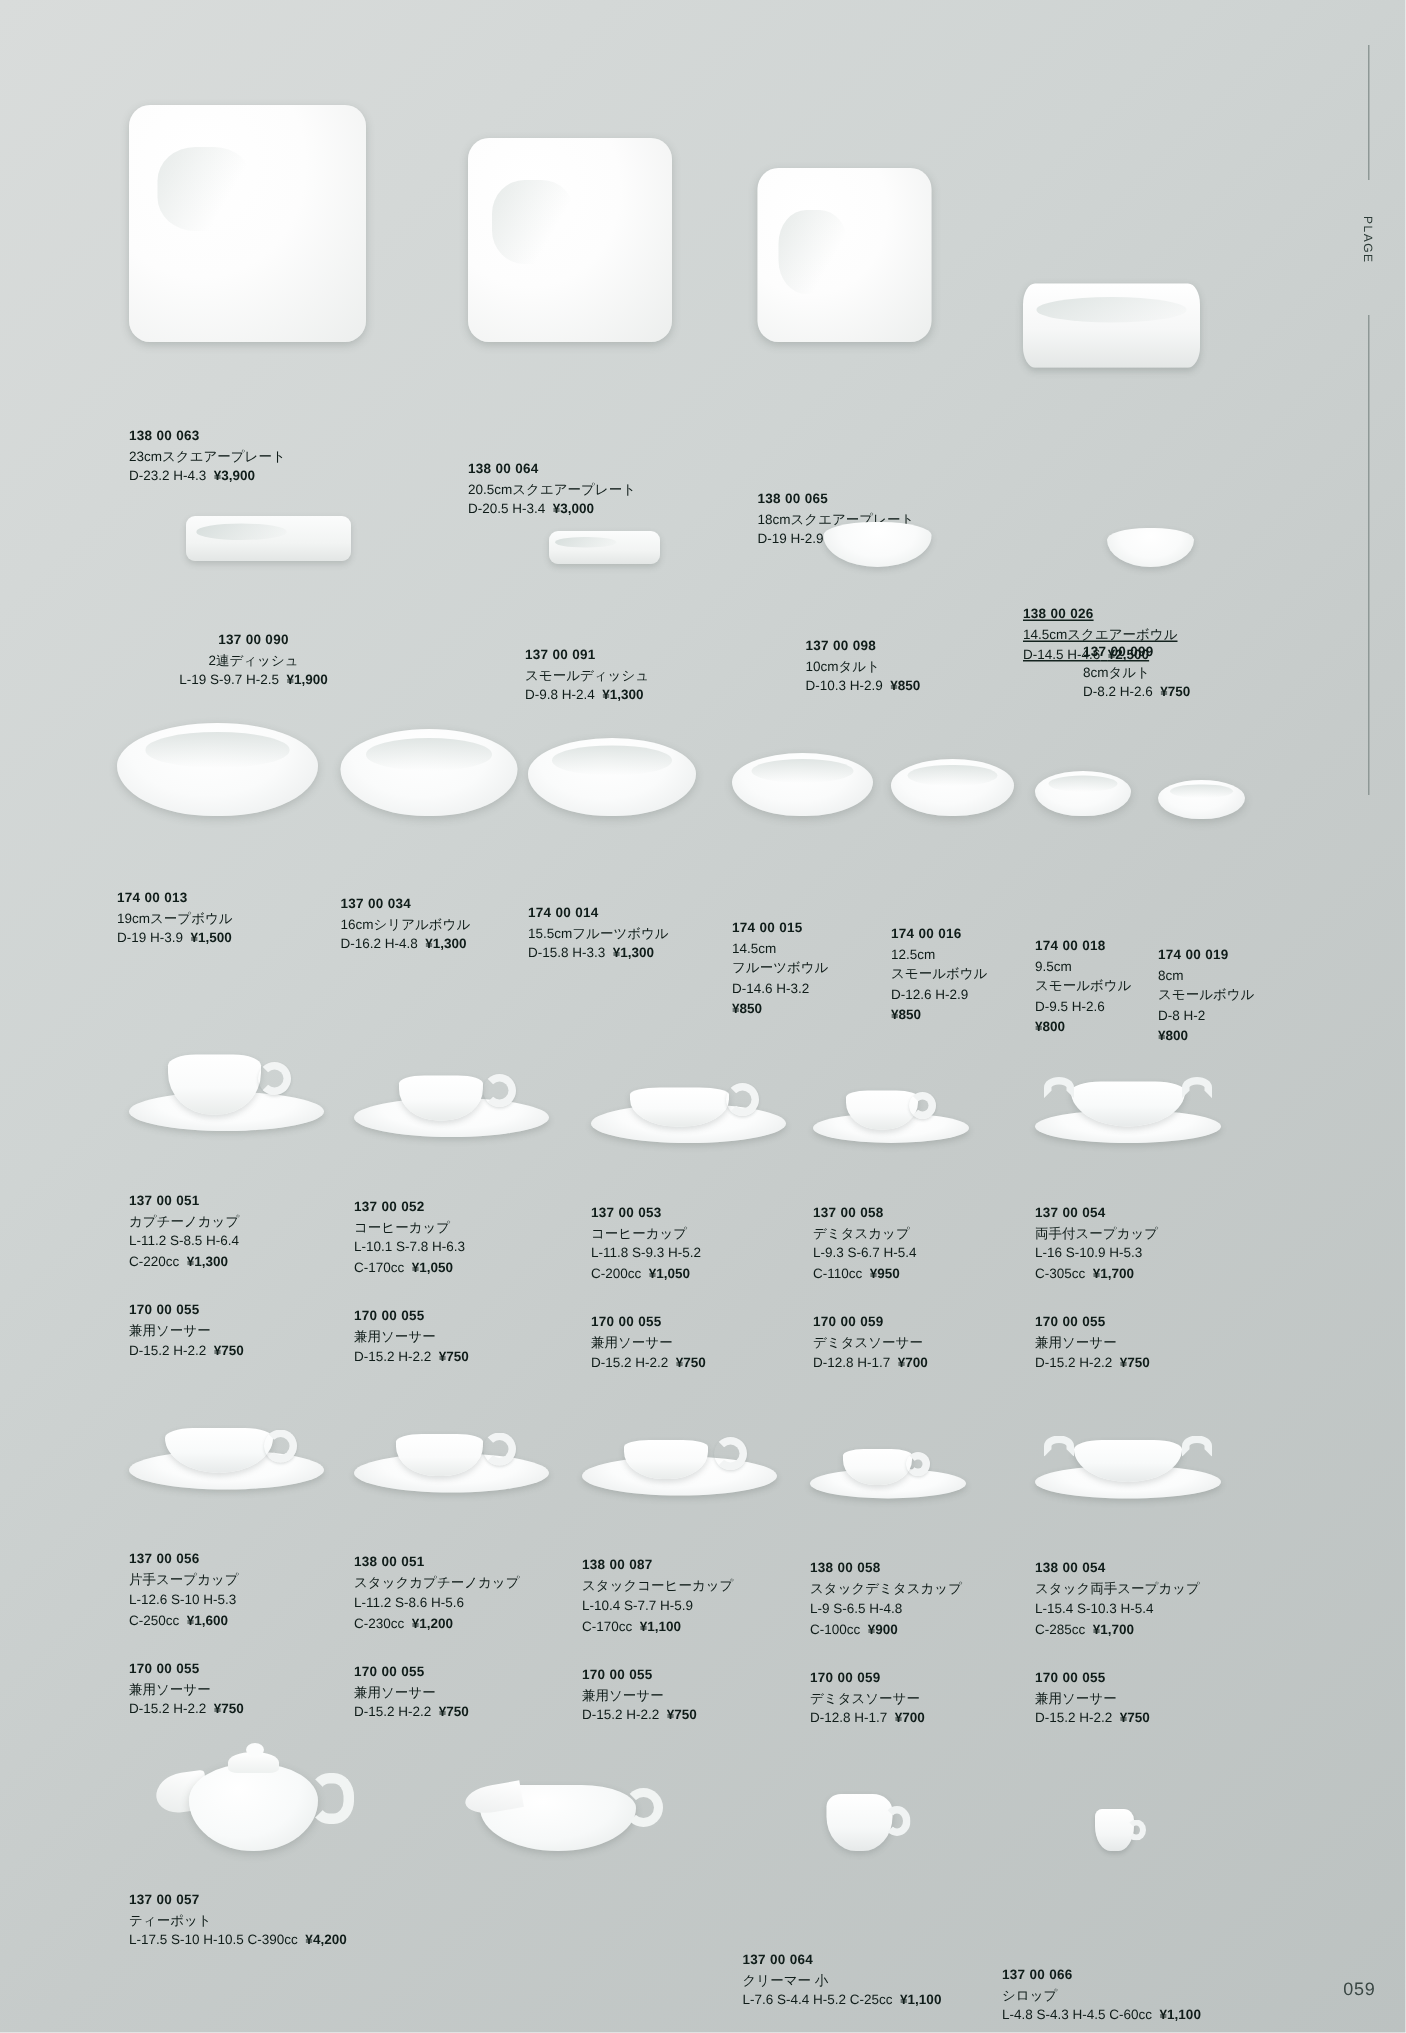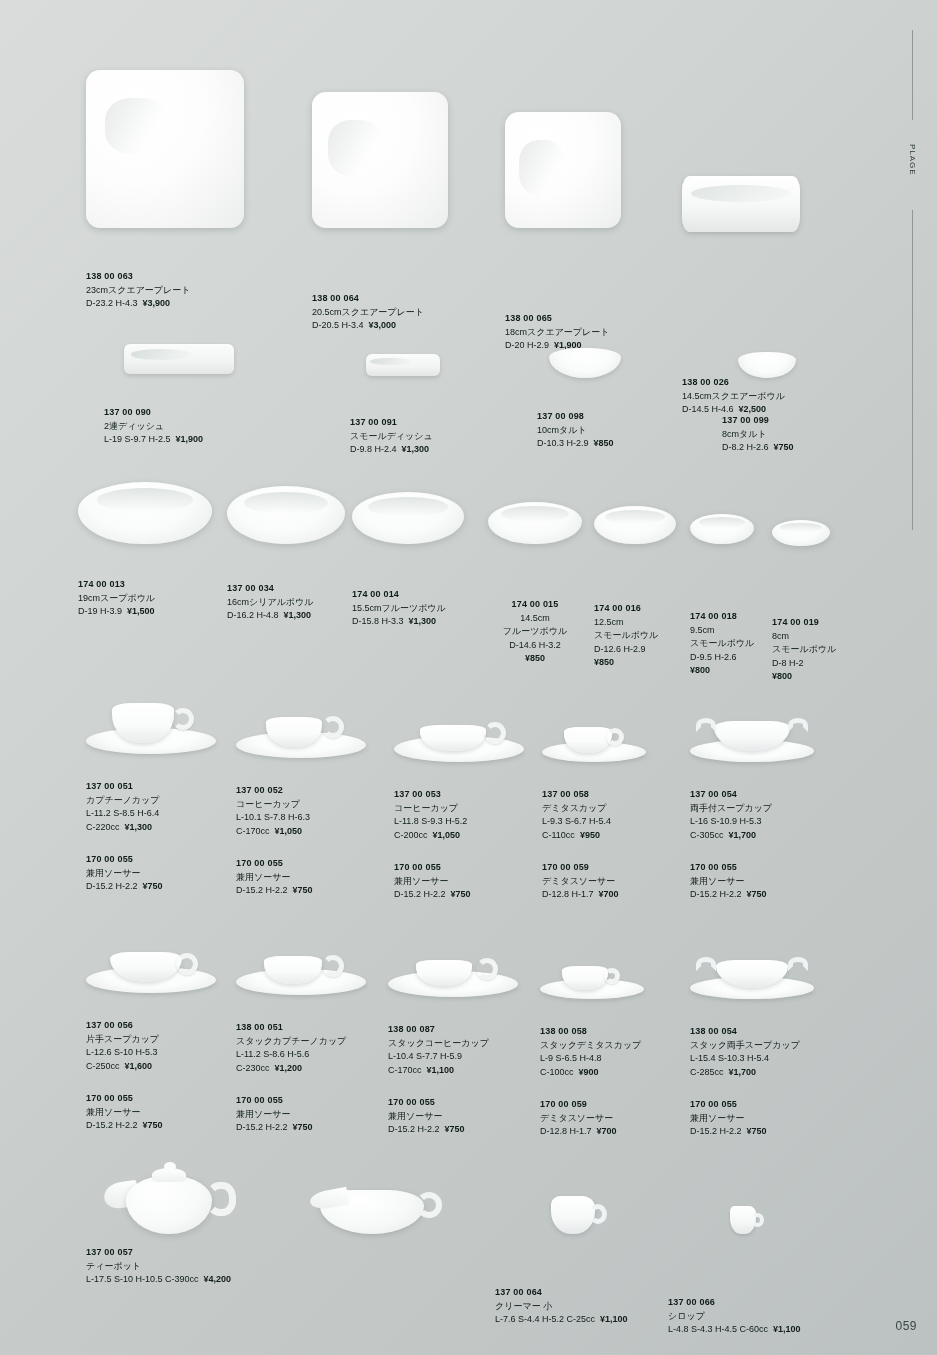--- a/index.html
+++ b/index.html
@@ -49,21 +49,21 @@
   .row { position: absolute; left: 0; width: 937px; }
 
   .cell { position: absolute; }
   .art { position: relative; }
   .caption {
     font-size: 9px;
     line-height: 13.5px;
     color: #0f1c19;
     white-space: nowrap;
   }
-  .caption .code { font-weight: bold; letter-spacing: 0.2px; }
+  .caption .code { font-weight: bold; letter-spacing: 0.2px; margin-top: 14px; }
   .caption .nm { letter-spacing: 0px; }
   .caption .dim { letter-spacing: 0px; }
   .caption .blk { margin-top: 19px; }
   .caption .price { font-weight: bold; }
 
   
   .sq-plate {
     background:
       radial-gradient(ellipse at 30% 25%, #ffffff 0%, #fdfdfd 45%, #eceeed 100%);
     border-radius: 14px;
@@ -293,43 +293,43 @@
       </div>
     </div>
 
     <div class="cell" style="left:505px; top:0;">
       <div class="art" style="height:200px;">
         <div class="sq-plate" style="width:116px;height:116px;margin-top:52px;"></div>
       </div>
       <div class="caption">
         <div class="code">138 00 065</div>
         <div class="nm">18cmスクエアープレート</div>
-        <div class="dim"><span>D-20 H-2.9</span>&nbsp;&nbsp;<span class="price">¥1,900</span></div>
-      </div>
-    </div>
-
-    <div class="cell" style="left:682px; top:4px;">
+        <div class="dim"><span>D-19 H-2.9</span>&nbsp;&nbsp;<span class="price">¥1,900</span></div>
+      </div>
+    </div>
+
+    <div class="cell" style="left:682px; top:17px;text-decoration:underline;">
       <div class="art" style="height:200px;">
         <div class="sq-bowl" style="width:118px;height:56px;margin-top:112px;"></div>
       </div>
       <div class="caption">
         <div class="code">138 00 026</div>
         <div class="nm">14.5cmスクエアーボウル</div>
         <div class="dim"><span>D-14.5 H-4.6</span>&nbsp;&nbsp;<span class="price">¥2,500</span></div>
       </div>
     </div>
   </div>
 
   <div class="row" style="top:330px;">
 
     <div class="cell" style="left:86px; top:0;">
       <div class="art" style="height:62px;">
         <div class="rect-dish" style="width:110px;height:30px;margin:14px 0 0 38px;"></div>
       </div>
-      <div class="caption" style="text-align:left; padding-left:18px;">
+      <div class="caption" style="text-align:center; padding-left:18px;">
         <div class="code">137 00 090</div>
         <div class="nm">2連ディッシュ</div>
         <div class="dim"><span>L-19 S-9.7 H-2.5</span>&nbsp;&nbsp;<span class="price">¥1,900</span></div>
       </div>
     </div>
 
     <div class="cell" style="left:312px; top:0;">
       <div class="art" style="height:62px;">
         <div class="rect-dish" style="width:74px;height:22px;margin:24px 0 0 54px;"></div>
       </div>
@@ -391,21 +391,21 @@
       <div class="art" style="height:96px;">
         <div class="round-bowl" style="width:112px;height:52px;margin-top:14px;"></div>
       </div>
       <div class="caption">
         <div class="code">174 00 014</div>
         <div class="nm">15.5cmフルーツボウル</div>
         <div class="dim"><span>D-15.8 H-3.3</span>&nbsp;&nbsp;<span class="price">¥1,300</span></div>
       </div>
     </div>
 
-    <div class="cell" style="left:488px; top:0;text-align:center;">
+    <div class="cell" style="left:488px; top:0;">
       <div class="art" style="height:96px;">
         <div class="round-bowl" style="width:94px;height:42px;margin-top:24px;"></div>
       </div>
       <div class="caption">
         <div class="code">174 00 015</div>
         <div class="nm">14.5cm</div>
         <div class="nm">フルーツボウル</div>
         <div class="dim">D-14.6 H-3.2</div>
         <div class="price">¥850</div>
       </div>

